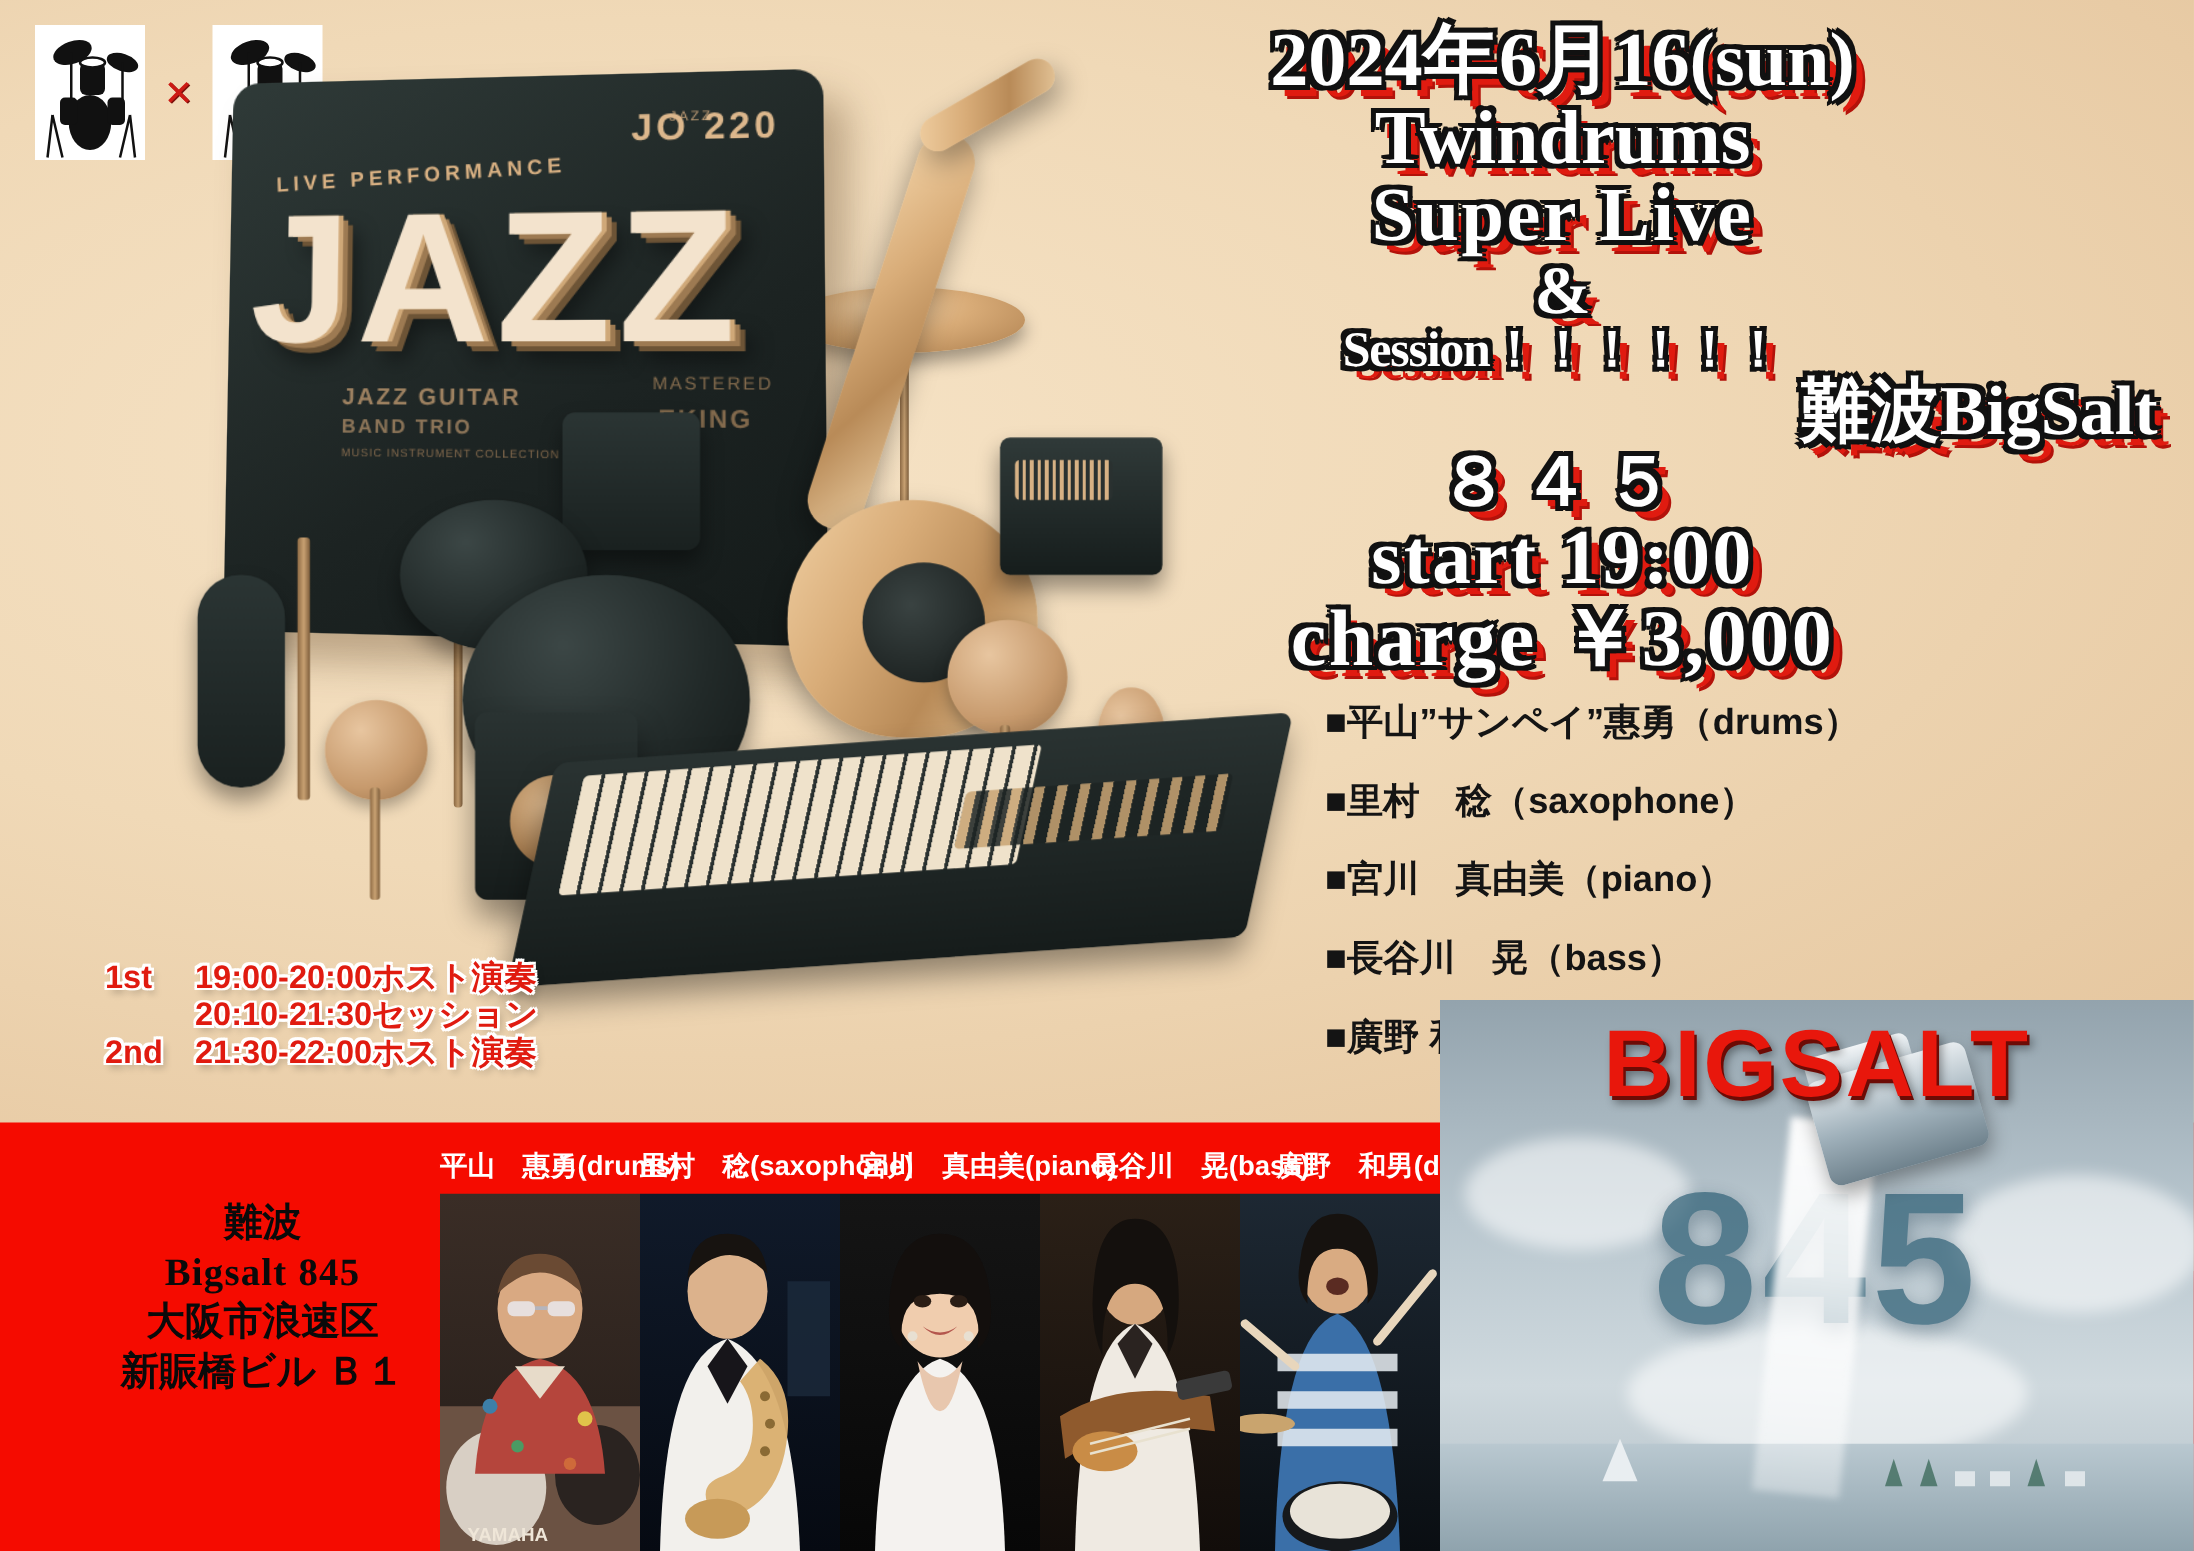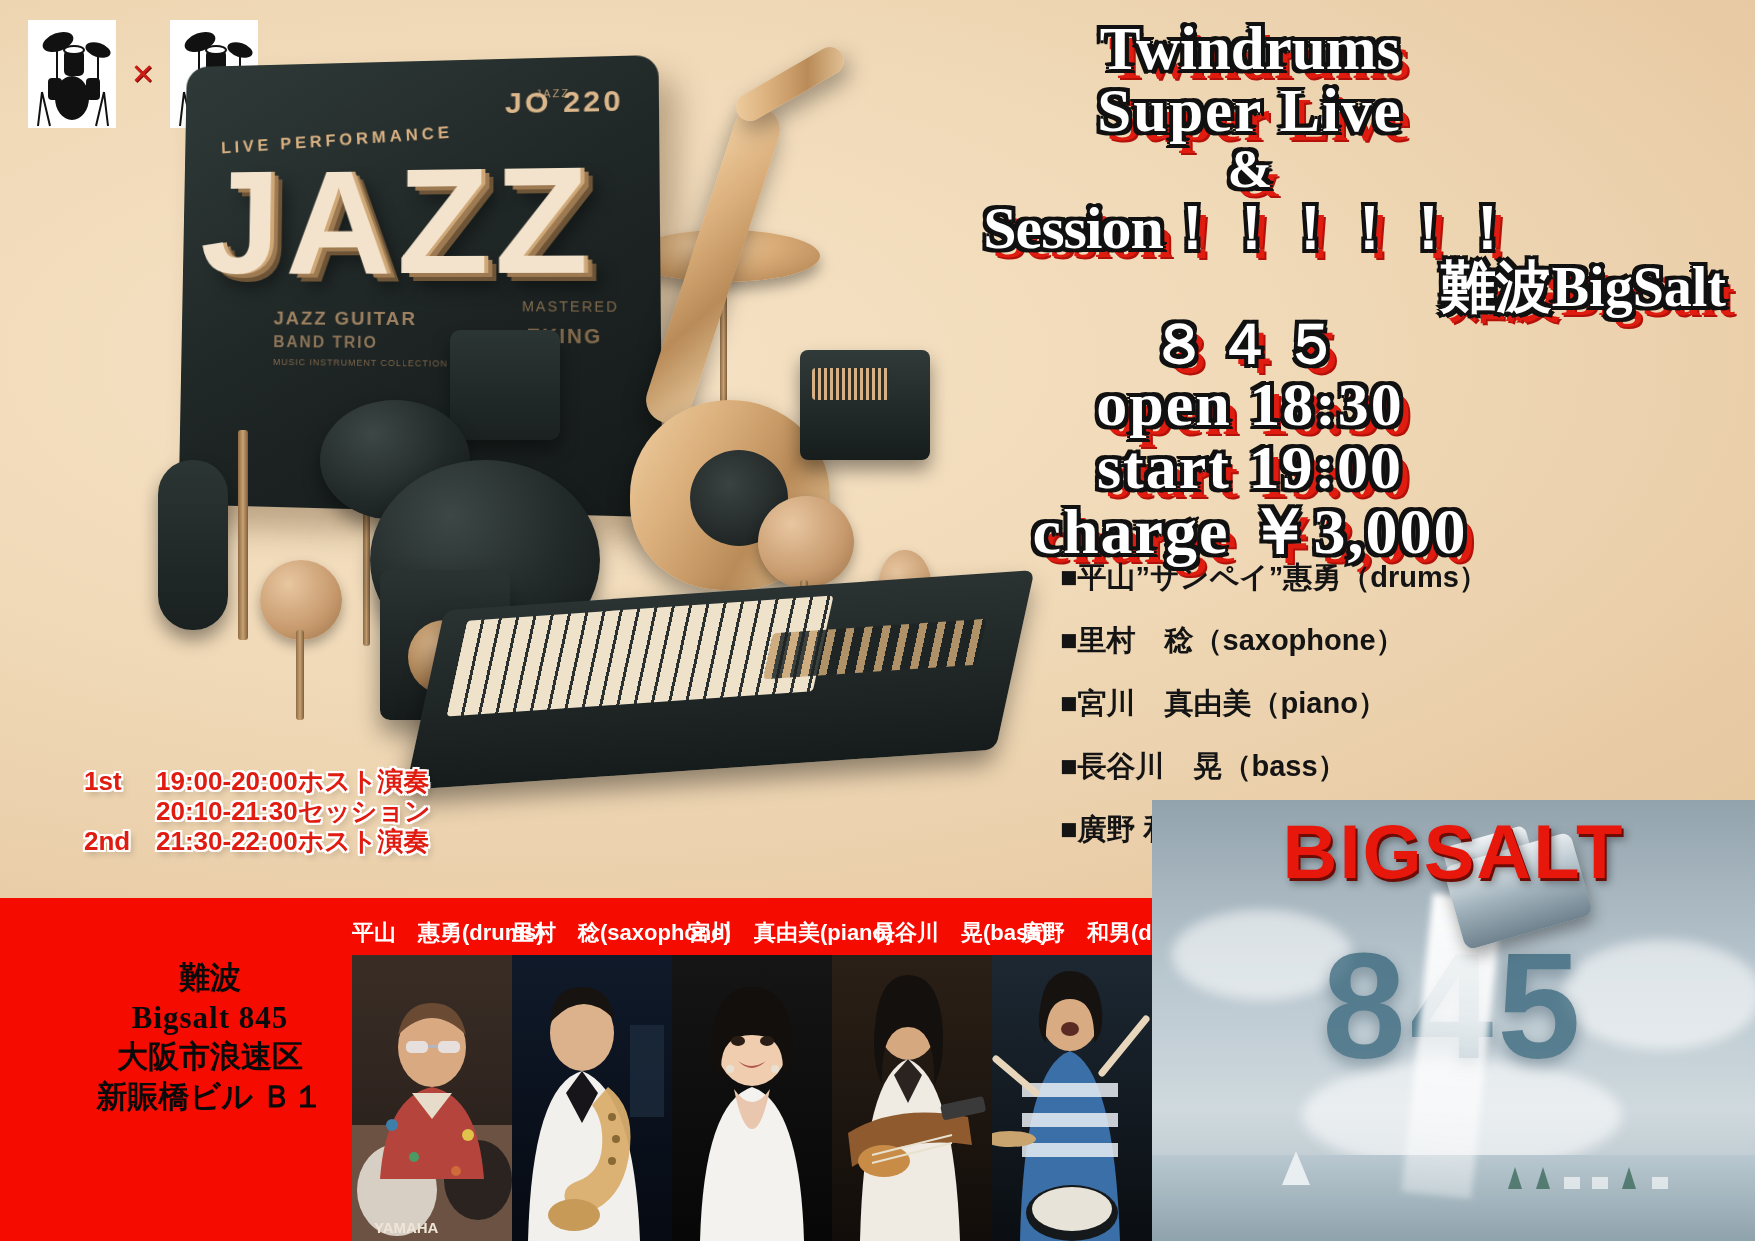--- a/index.html
+++ b/index.html
@@ -154,21 +154,21 @@
       -3px -3px 0 #111, 3px -3px 0 #111, -3px 3px 0 #111, 3px 3px 0 #111,
       0 -3px 0 #111, 0 3px 0 #111, -3px 0 0 #111, 3px 0 0 #111,
       -4px -4px 0 #111, 4px -4px 0 #111, -4px 4px 0 #111, 4px 4px 0 #111,
       9px 9px 0 #e01b10, 11px 11px 0 #b3120a;
     white-space:nowrap;
   }
   .hl-1{ font-size:61px; }
   .hl-2{ font-size:61px; }
   .hl-3{ font-size:61px; letter-spacing:2px; }
   .hl-4{ font-size:54px; }
-  .hl-5{ font-size:60px; letter-spacing:-1px; }
+  .hl-5{ font-size:40px; letter-spacing:-1px; }
   .hl-6{ font-size:56px; text-align:right; padding-right:14px; }
   .hl-7{ font-size:56px; letter-spacing:10px; }
   .hl-8{ font-size:62px; letter-spacing:2px; }
   .hl-9{ font-size:62px; letter-spacing:2px; }
   .hl-10{ font-size:64px; letter-spacing:2px; }
 
   
   .members{
     position:absolute; left:1060px; top:558px; width:640px;
     font-family:"Liberation Sans", sans-serif;
@@ -395,27 +395,27 @@
         <span class="sched-tag"></span>
         <span class="sched-txt">20:10-21:30セッション</span>
       </div>
       <div class="sched-row">
         <span class="sched-tag">2nd</span>
         <span class="sched-txt">21:30-22:00ホスト演奏</span>
       </div>
     </div>
 
     <div class="headline">
+      <div class="hl-1">2024年6月16(sun)</div>
       <div class="hl-2">Twindrums</div>
       <div class="hl-3">Super Live</div>
       <div class="hl-4">&amp;</div>
       <div class="hl-5">Session！！！！！！</div>
       <div class="hl-6">難波BigSalt</div>
       <div class="hl-7">８４５</div>
-      <div class="hl-8">open 18:30</div>
       <div class="hl-9">start 19:00</div>
       <div class="hl-10">charge ￥3,000</div>
     </div>
 
     <div class="members">
       <div class="member-line">■平山”サンペイ”惠勇（drums）</div>
       <div class="member-line">■里村　稔（saxophone）</div>
       <div class="member-line">■宮川　真由美（piano）</div>
       <div class="member-line">■長谷川　晃（bass）</div>
       <div class="member-line">■廣野 和男（drums）</div>

